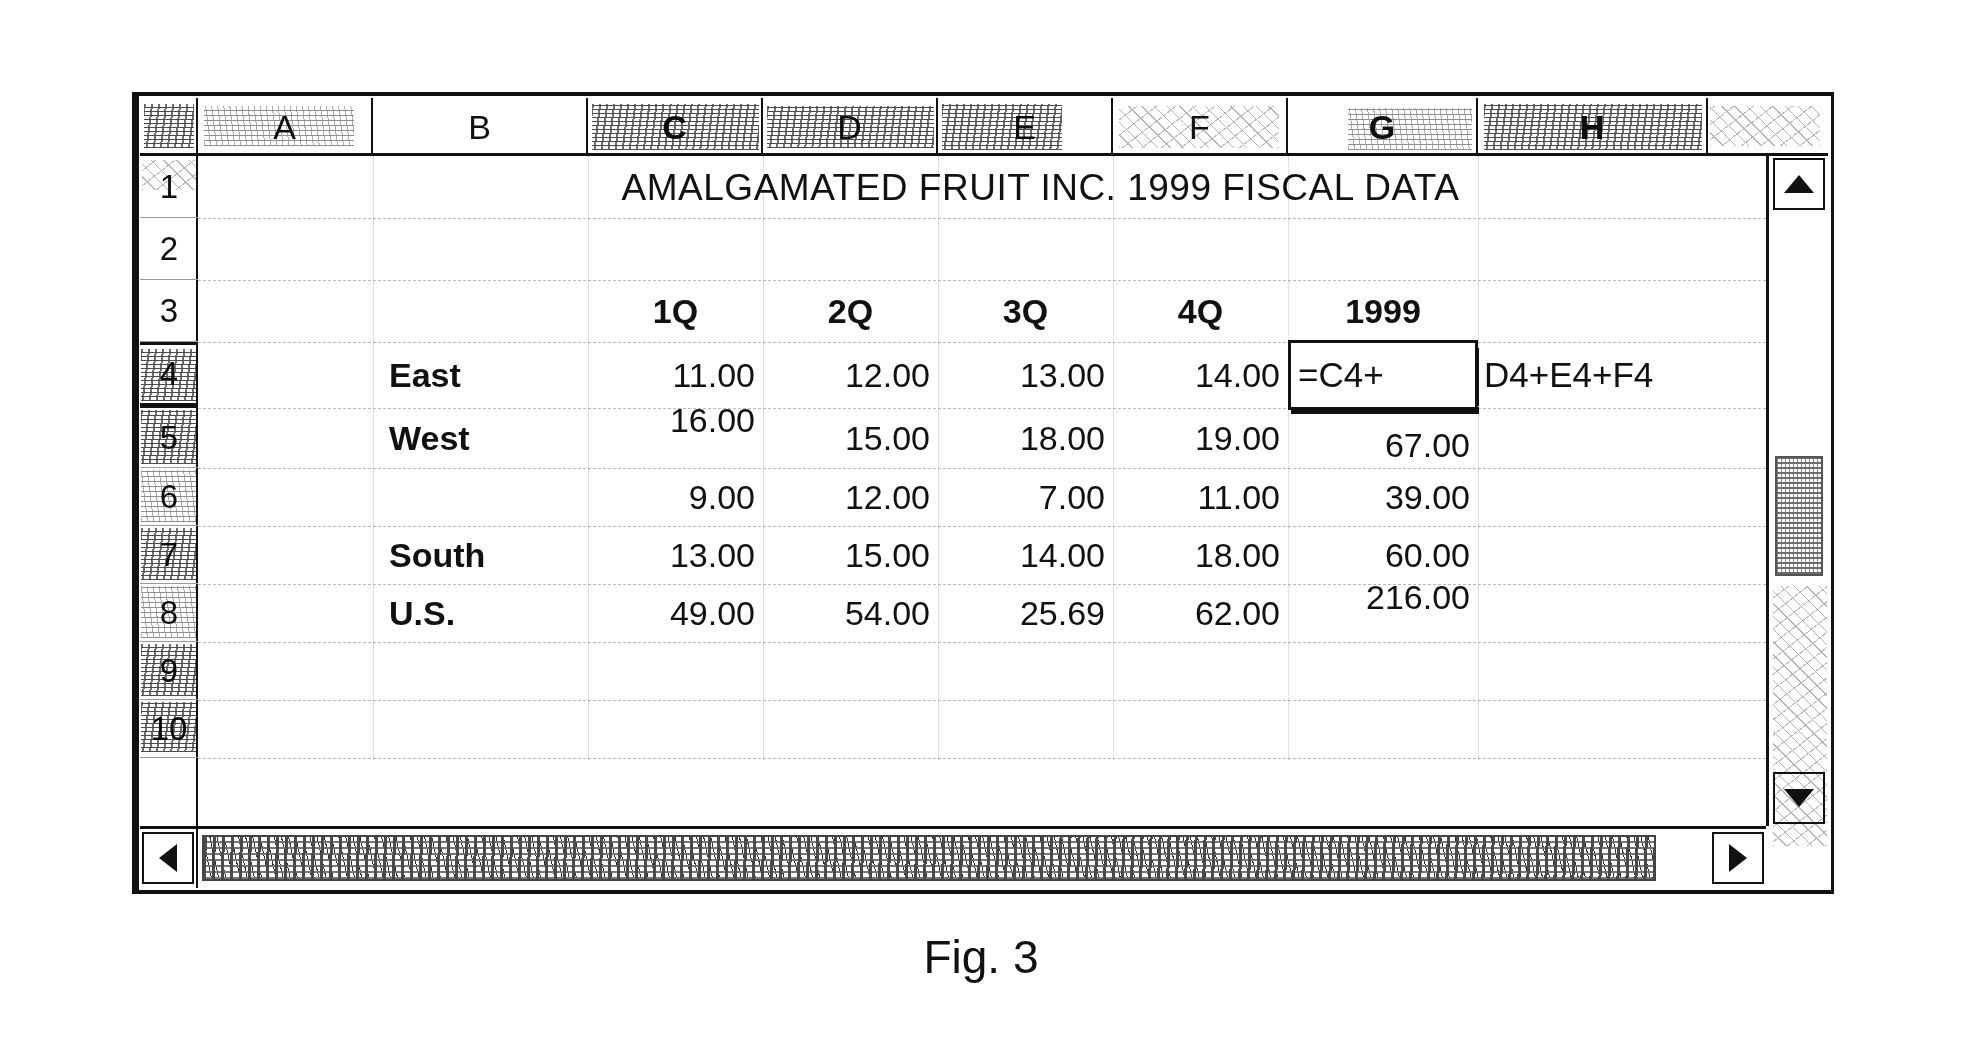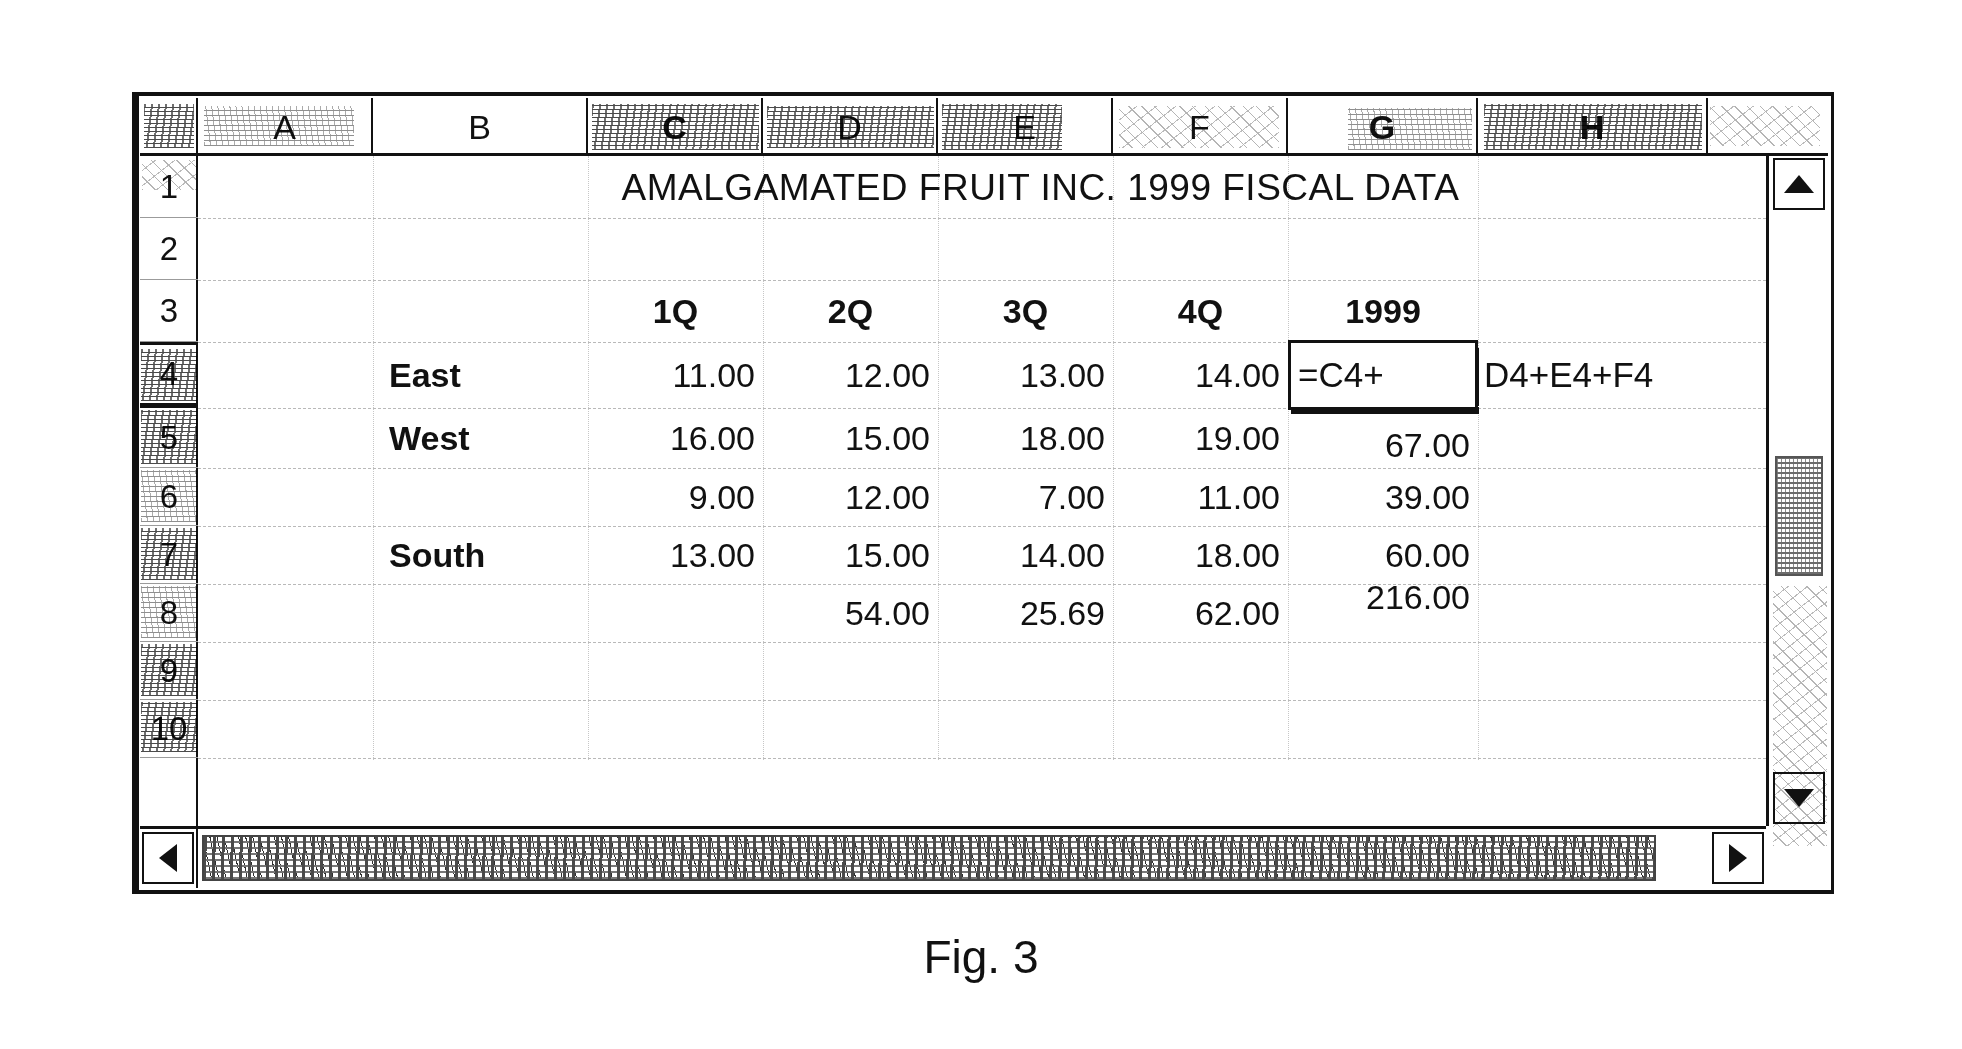--- a/index.html
+++ b/index.html
@@ -260,21 +260,21 @@
           <span>=C4+</span>
         </div>
         <div class="caret" style="left:1278px;top:192px;height:58px;"></div>
         <div class="formula" style="left:1286px;top:186px;height:66px;">
           <span>D4+E4+F4</span>
         </div>
 
         <div class="cell txt" style="left:175px;top:252px;width:215px;height:60px;">
           <span>West</span>
         </div>
-        <div class="cell num" style="left:390px;top:252px;width:175px;height:60px;">
+        <div class="cell num" style="left:390px;top:234px;width:175px;height:60px;">
           <span>16.00</span>
         </div>
         <div class="cell num" style="left:565px;top:252px;width:175px;height:60px;">
           <span>15.00</span>
         </div>
         <div class="cell num" style="left:740px;top:252px;width:175px;height:60px;">
           <span>18.00</span>
         </div>
         <div class="cell num" style="left:915px;top:252px;width:175px;height:60px;">
           <span>19.00</span>
@@ -311,20 +311,26 @@
         <div class="cell num" style="left:740px;top:370px;width:175px;height:58px;">
           <span>14.00</span>
         </div>
         <div class="cell num" style="left:915px;top:370px;width:175px;height:58px;">
           <span>18.00</span>
         </div>
         <div class="cell num" style="left:1090px;top:370px;width:190px;height:58px;">
           <span>60.00</span>
         </div>
 
+        <div class="cell txt" style="left:175px;top:428px;width:215px;height:58px;">
+          <span>U.S.</span>
+        </div>
+        <div class="cell num" style="left:390px;top:428px;width:175px;height:58px;">
+          <span>49.00</span>
+        </div>
         <div class="cell num" style="left:565px;top:428px;width:175px;height:58px;">
           <span>54.00</span>
         </div>
         <div class="cell num" style="left:740px;top:428px;width:175px;height:58px;">
           <span>25.69</span>
         </div>
         <div class="cell num" style="left:915px;top:428px;width:175px;height:58px;text-align:center;">
           <span>62.00</span>
         </div>
         <div class="cell num" style="left:1090px;top:412px;width:190px;height:58px;">

